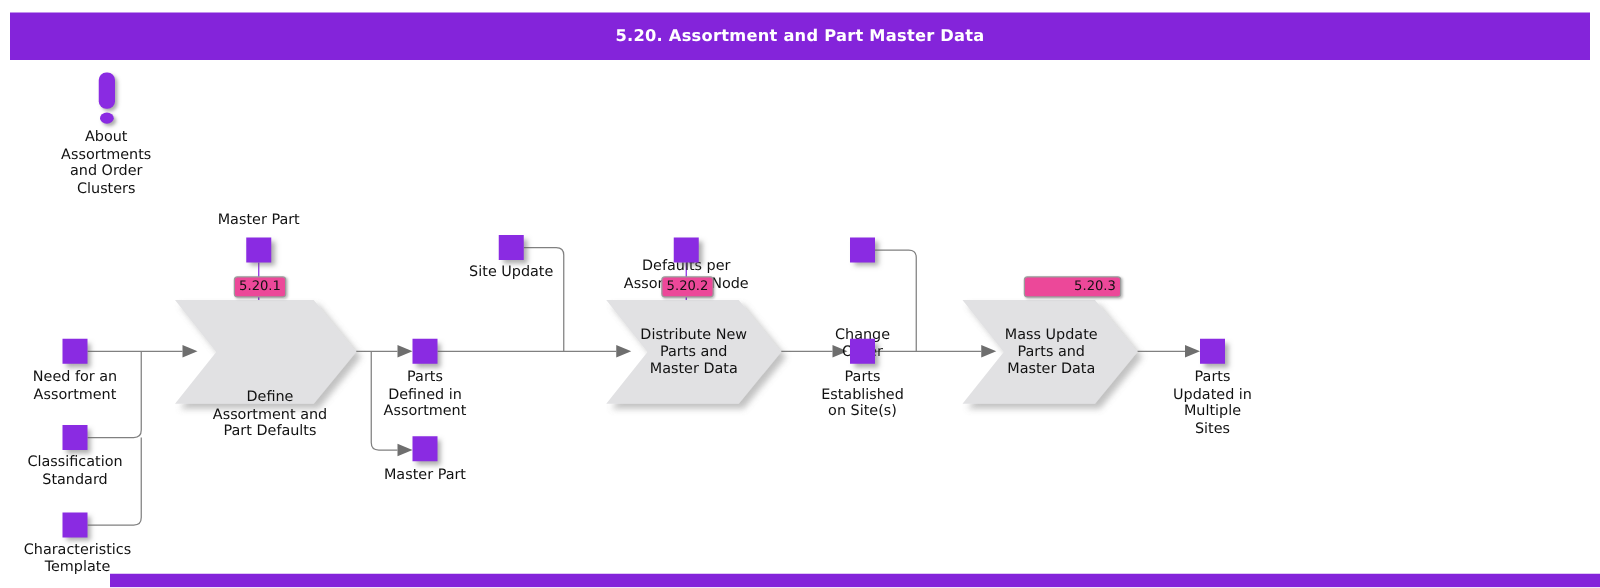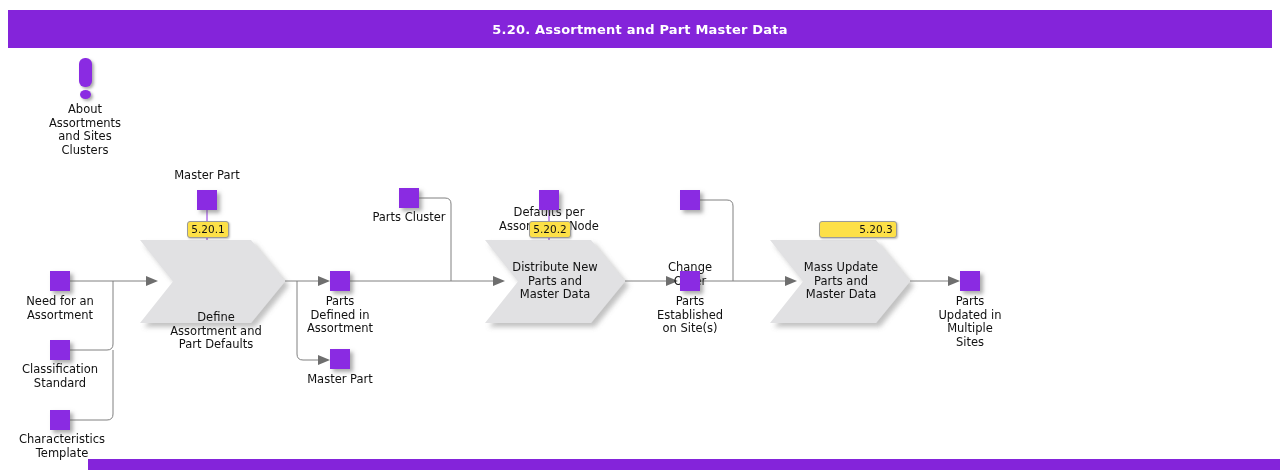--- a/index.html
+++ b/index.html
@@ -24,21 +24,21 @@
   .chevron{fill:var(--color-chevron,#e1e1e3);stroke:none;}
   .sq{
     position:absolute;width:20px;height:20px;background:var(--color-icon,#8a2be2);
     box-shadow:3px 3px 4px rgba(90,90,90,.5);
   }
   .label{
     position:absolute;white-space:pre-line;text-align:center;
     font-size:11.5px;line-height:13.5px;color:#111;
   }
   .badge{
-    position:absolute;width:40px;height:15px;background:#fde047;
+    position:absolute;width:40px;height:15px;background:#ec4899;
     border:1px solid #9a9a9a;border-radius:3px;
     font-size:10.5px;line-height:15px;text-align:center;color:#111;
     box-shadow:1px 1px 2px rgba(0,0,0,.25);
   }
   .excl-bar{
     position:absolute;left:79px;top:58px;width:13px;height:29px;border-radius:6px;
     background:var(--color-icon,#8a2be2);box-shadow:2px 2px 3px rgba(90,90,90,.5);
   }
   .excl-dot{
     position:absolute;left:80px;top:90px;width:11px;height:9px;border-radius:50%;
@@ -86,21 +86,21 @@
 
     <polygon class="chevron" filter="url(#chevShadow)" points="140,240 251,240 285,281.5 251,323 140,323 173,281.5"></polygon>
     <polygon class="chevron" filter="url(#chevShadow)" points="485,240 591,240 625,281.5 591,323 485,323 518,281.5"></polygon>
     <polygon class="chevron" filter="url(#chevShadow)" points="770,240 876,240 910,281.5 876,323 770,323 803,281.5"></polygon>
   </svg>
 
   <div class="excl-bar"></div>
   <div class="excl-dot"></div>
   <div class="label" style="left:35px;top:103px;width:100px;">About
 Assortments
-and Sites
+and Order
 Clusters</div>
 
   <div class="sq" style="left:50px;top:271px;"></div>
   <div class="label" style="left:10px;top:295px;width:100px;">Need for an
 Assortment</div>
 
   <div class="sq" style="left:50px;top:340px;"></div>
   <div class="label" style="left:10px;top:363px;width:100px;">Classification
 Standard</div>
 
@@ -117,21 +117,21 @@
 
   <div class="sq" style="left:330px;top:271px;"></div>
   <div class="label" style="left:290px;top:295px;width:100px;">Parts
 Defined in
 Assortment</div>
 
   <div class="sq" style="left:330px;top:349px;"></div>
   <div class="label" style="left:290px;top:373px;width:100px;">Master Part</div>
 
   <div class="sq" style="left:399px;top:188px;"></div>
-  <div class="label" style="left:359px;top:211px;width:100px;">Parts Cluster</div>
+  <div class="label" style="left:359px;top:211px;width:100px;">Site Update</div>
 
   <div class="label" style="left:489px;top:162px;width:120px;margin-top:44px;">Defaults per
 Assortment Node</div>
   <div class="sq" style="left:539px;top:190px;"></div>
   <div class="badge" style="left:529px;top:221px;">5.20.2</div>
   <div class="label" style="left:485px;top:261px;width:140px;">Distribute New
 Parts and
 Master Data</div>
 
   <div class="sq" style="left:680px;top:190px;"></div>

